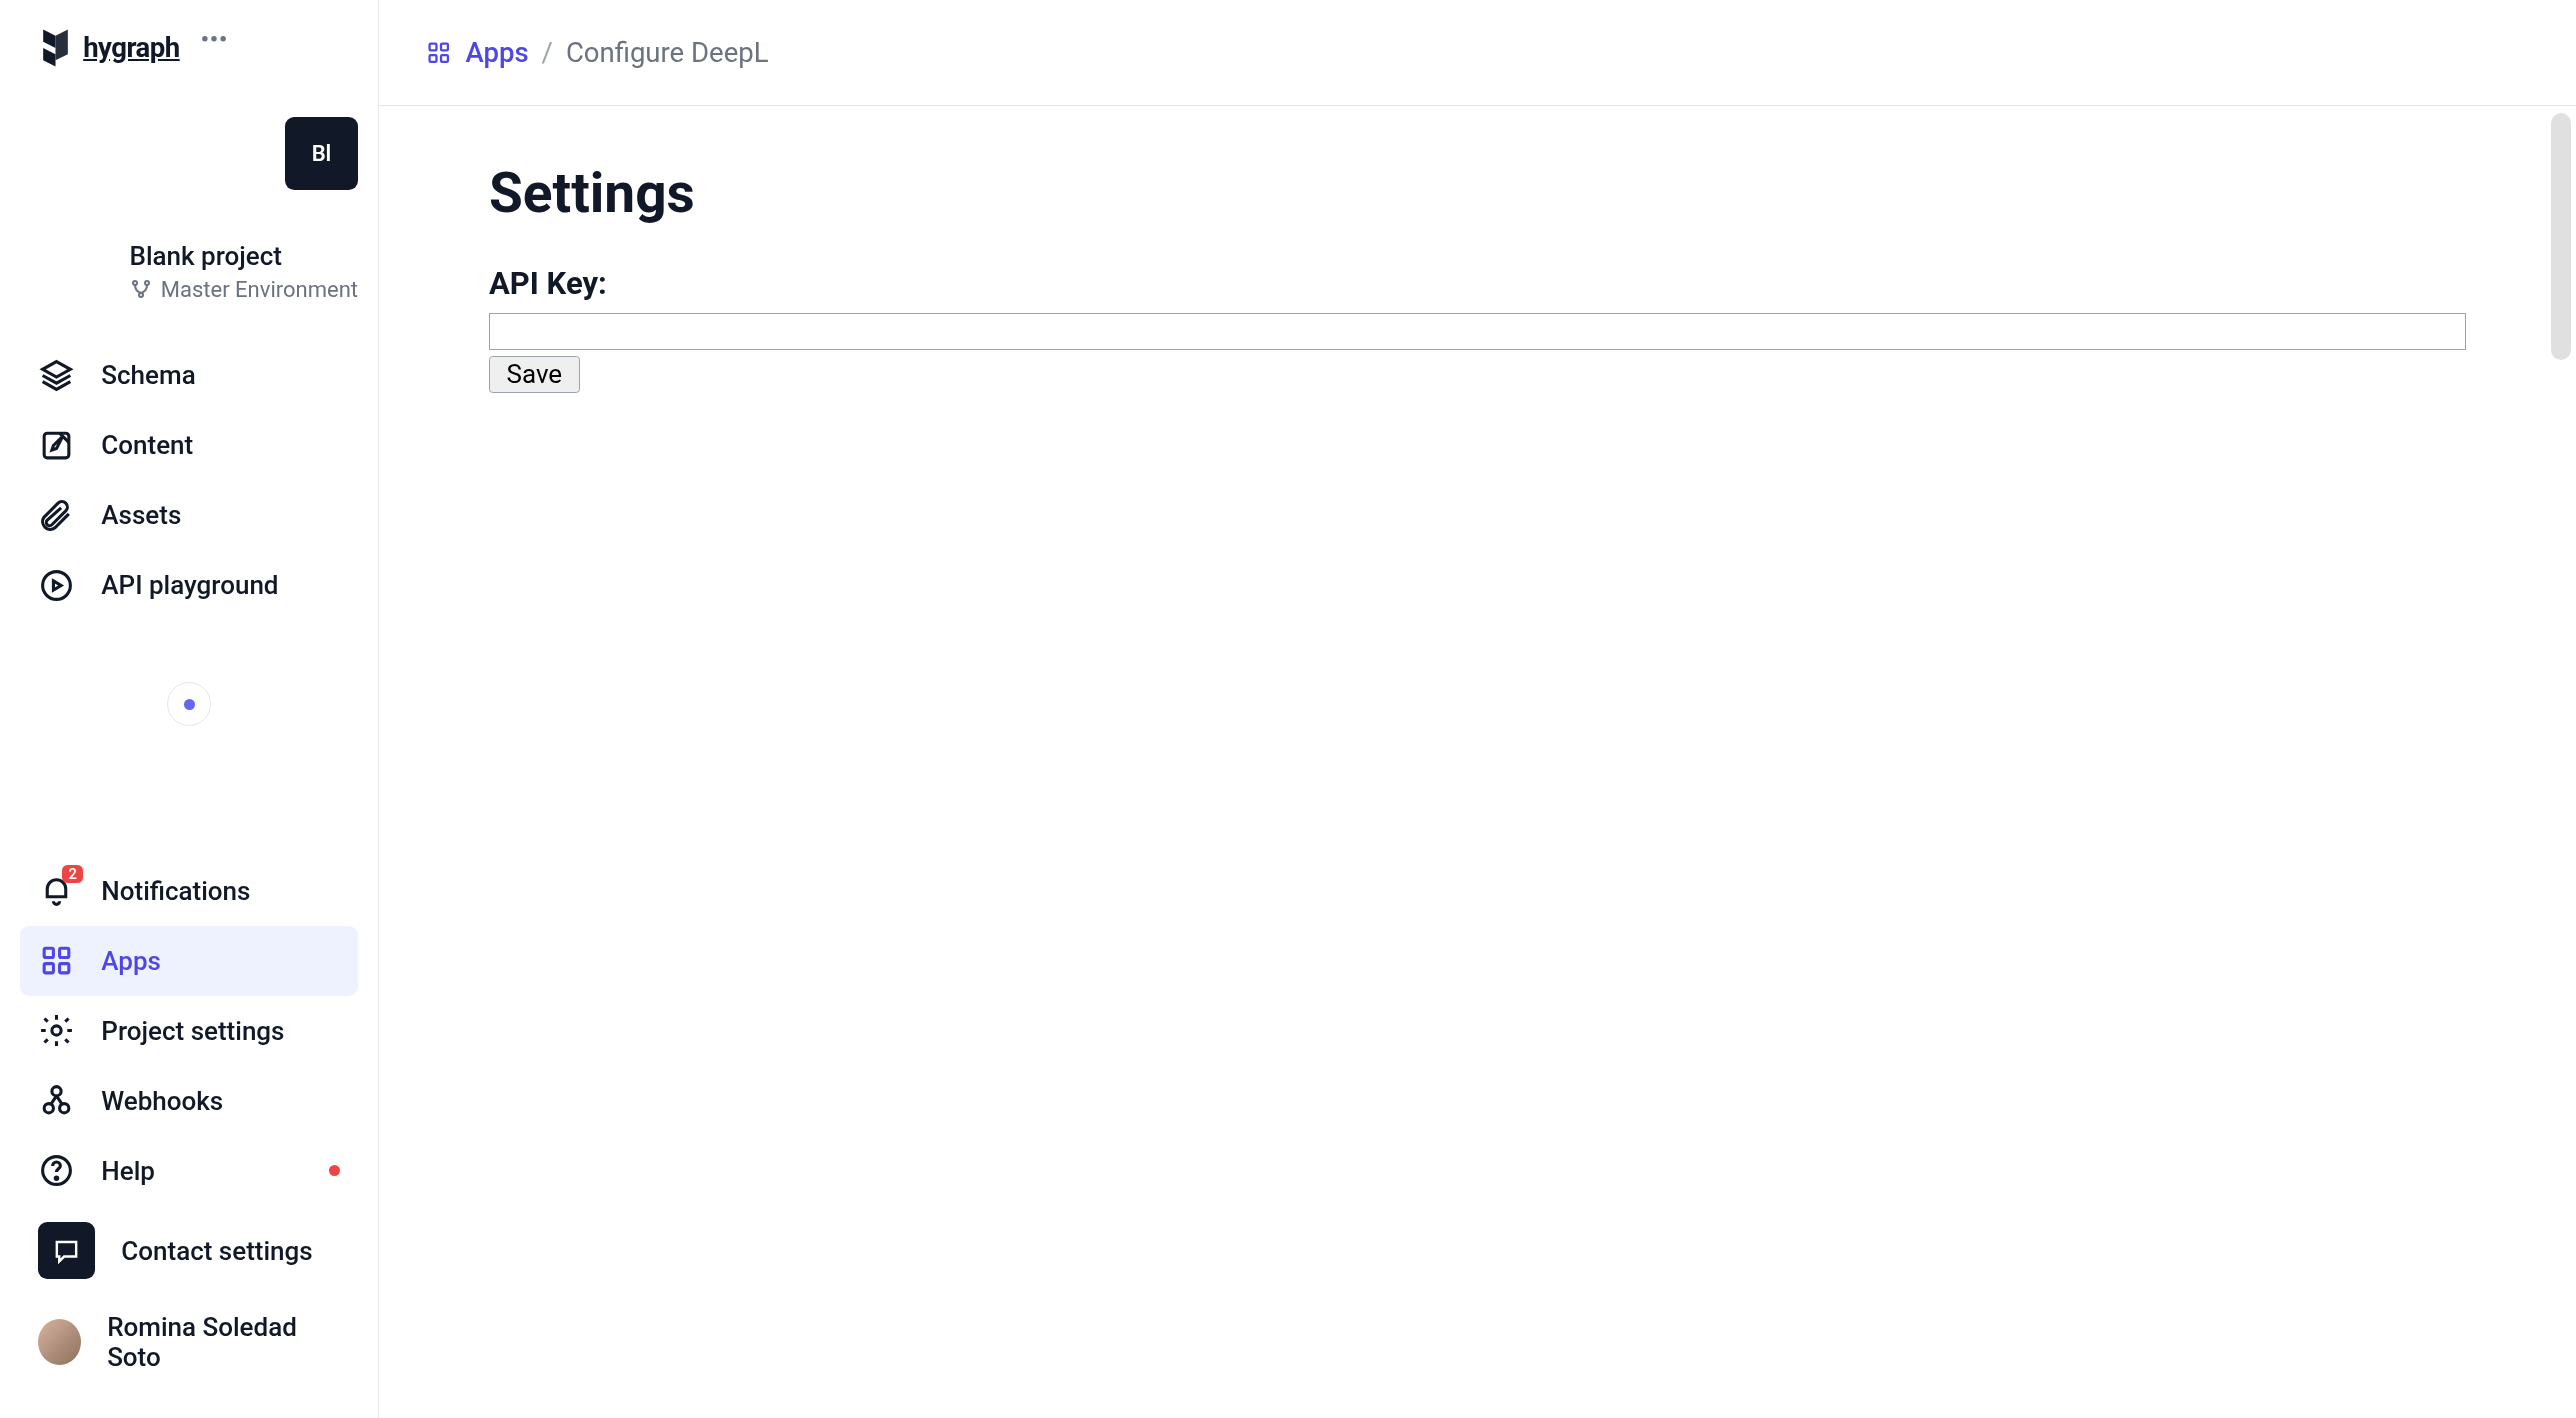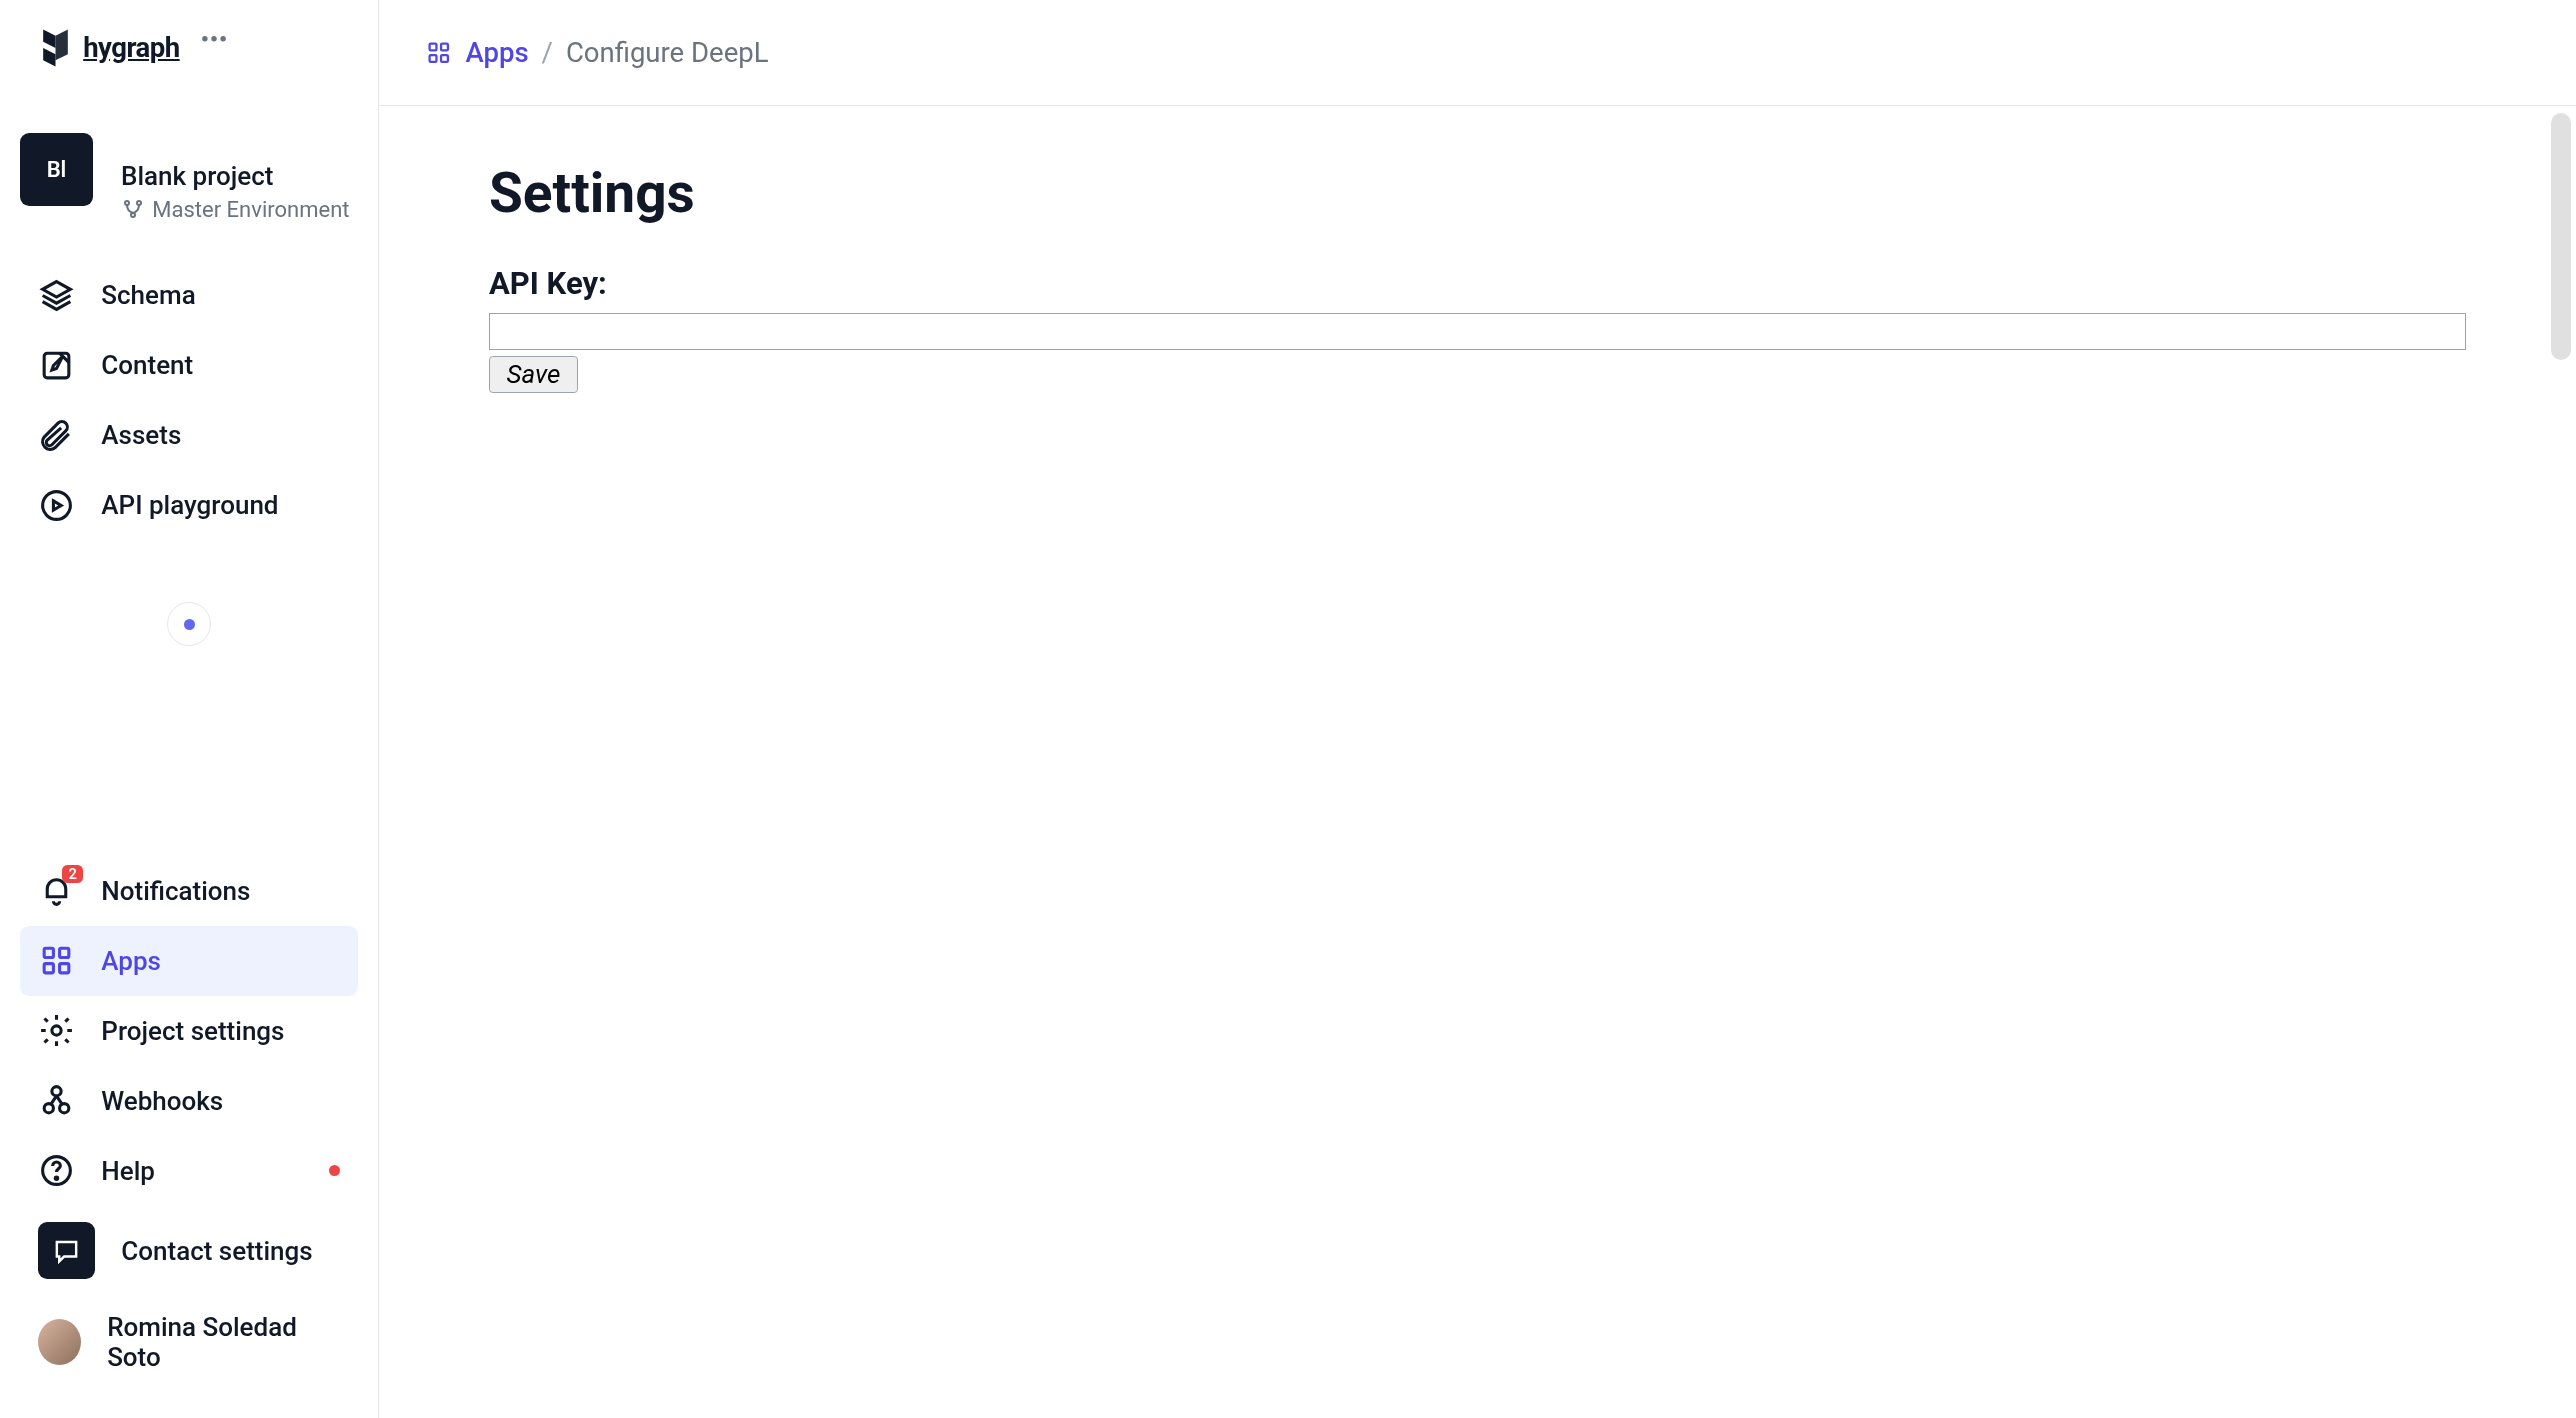--- a/index.html
+++ b/index.html
@@ -51,23 +51,24 @@
       margin-left: 14.7px;
       width: 40px;
       height: 33px;
       border-radius: 7.3px;
       display: flex;
       align-items: center;
       justify-content: center;
     }
     .project-row {
       display: flex;
-      align-items: center;
-      gap: 28px;
+      align-items: flex-end;
+      gap: 7px;
       padding: 18.3px 20px 31px 20px;
+      flex-direction: column;
     }
     .project-avatar {
       width: 73px;
       height: 73px;
       border-radius: 9.2px;
       background: #111827;
       color: #fff;
       display: flex;
       align-items: center;
       justify-content: center;
@@ -235,21 +236,20 @@
     .save-btn {
       margin-top: 5.5px;
       height: 37px;
       padding: 0 16.5px;
       background: #efefef;
       border: 1.8px solid #9ca3af;
       border-radius: 3.7px;
       font-size: 26px;
       cursor: pointer;
       font-family: inherit;
-      font-style: italic;
     }
     .scroll-track {
       position: absolute;
       right: 5.5px;
       top: 7.3px;
       width: 20px;
       height: 247px;
       background: rgba(0,0,0,0.12);
       border-radius: 10px;
     }

